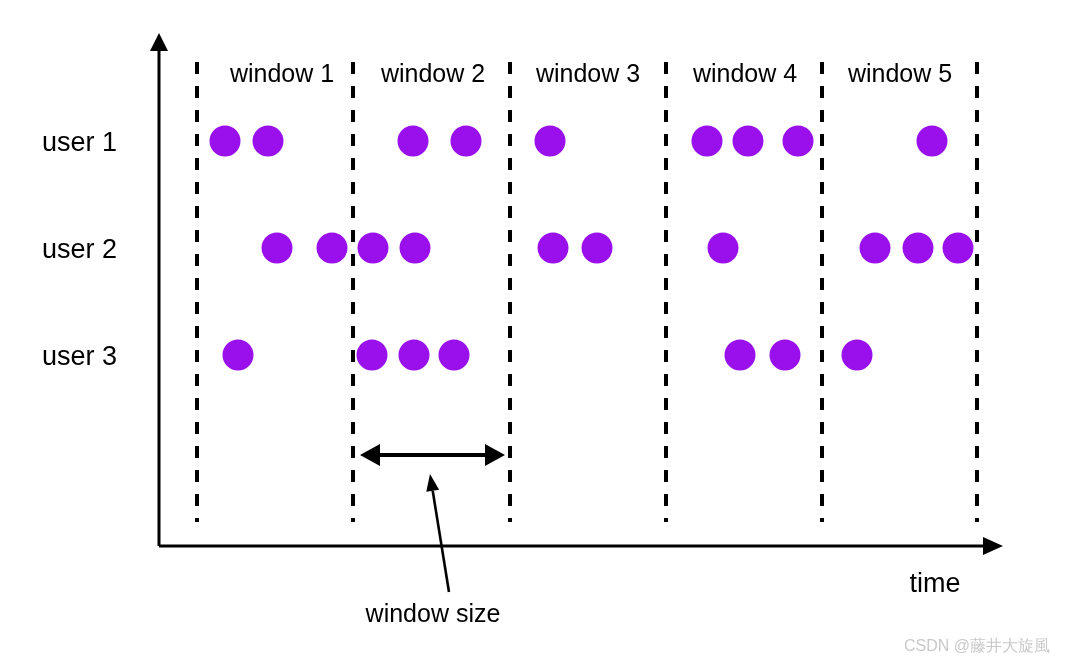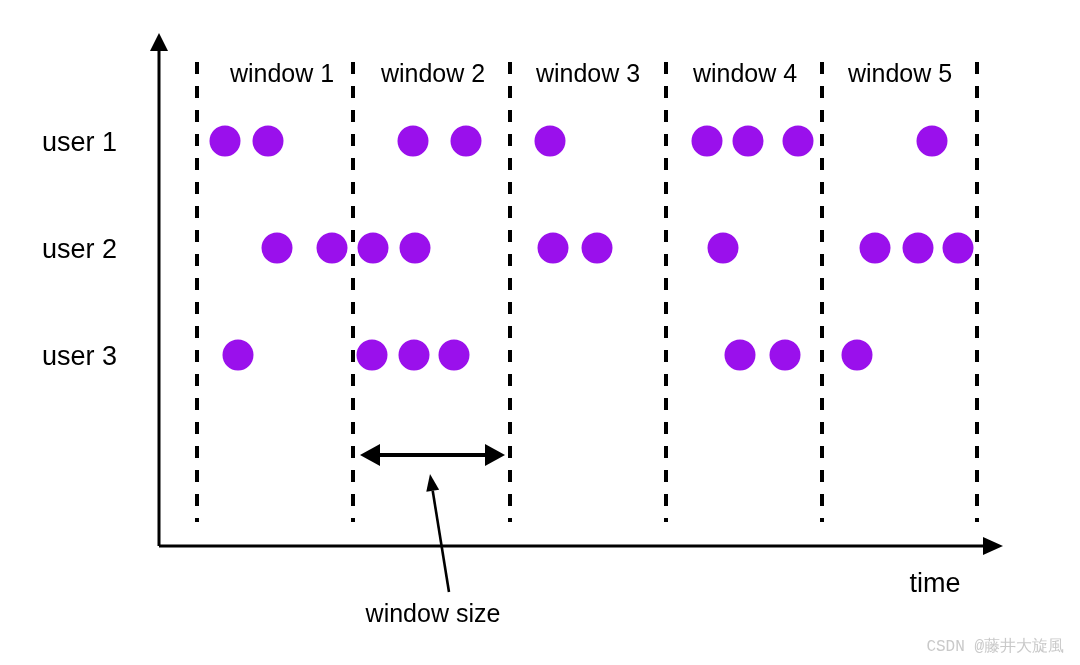--- a/index.html
+++ b/index.html
@@ -71,23 +71,23 @@
   text.axis-label {
     font-size: 27px;
     text-anchor: middle;
   }
   text.annotation-label {
     font-size: 25px;
     text-anchor: middle;
   }
   .watermark {
     position: absolute;
-    right: 16px;
+    right: 30px;
     bottom: 8px;
-    font-family: Liberation Mono, monospace;
+    font-family: Liberation Sans, sans-serif;
     font-size: 16px;
     color: #c9c9c9;
     white-space: nowrap;
     user-select: none;
     text-align: center;
   }
 </style>
 </head>
 <body>
 

